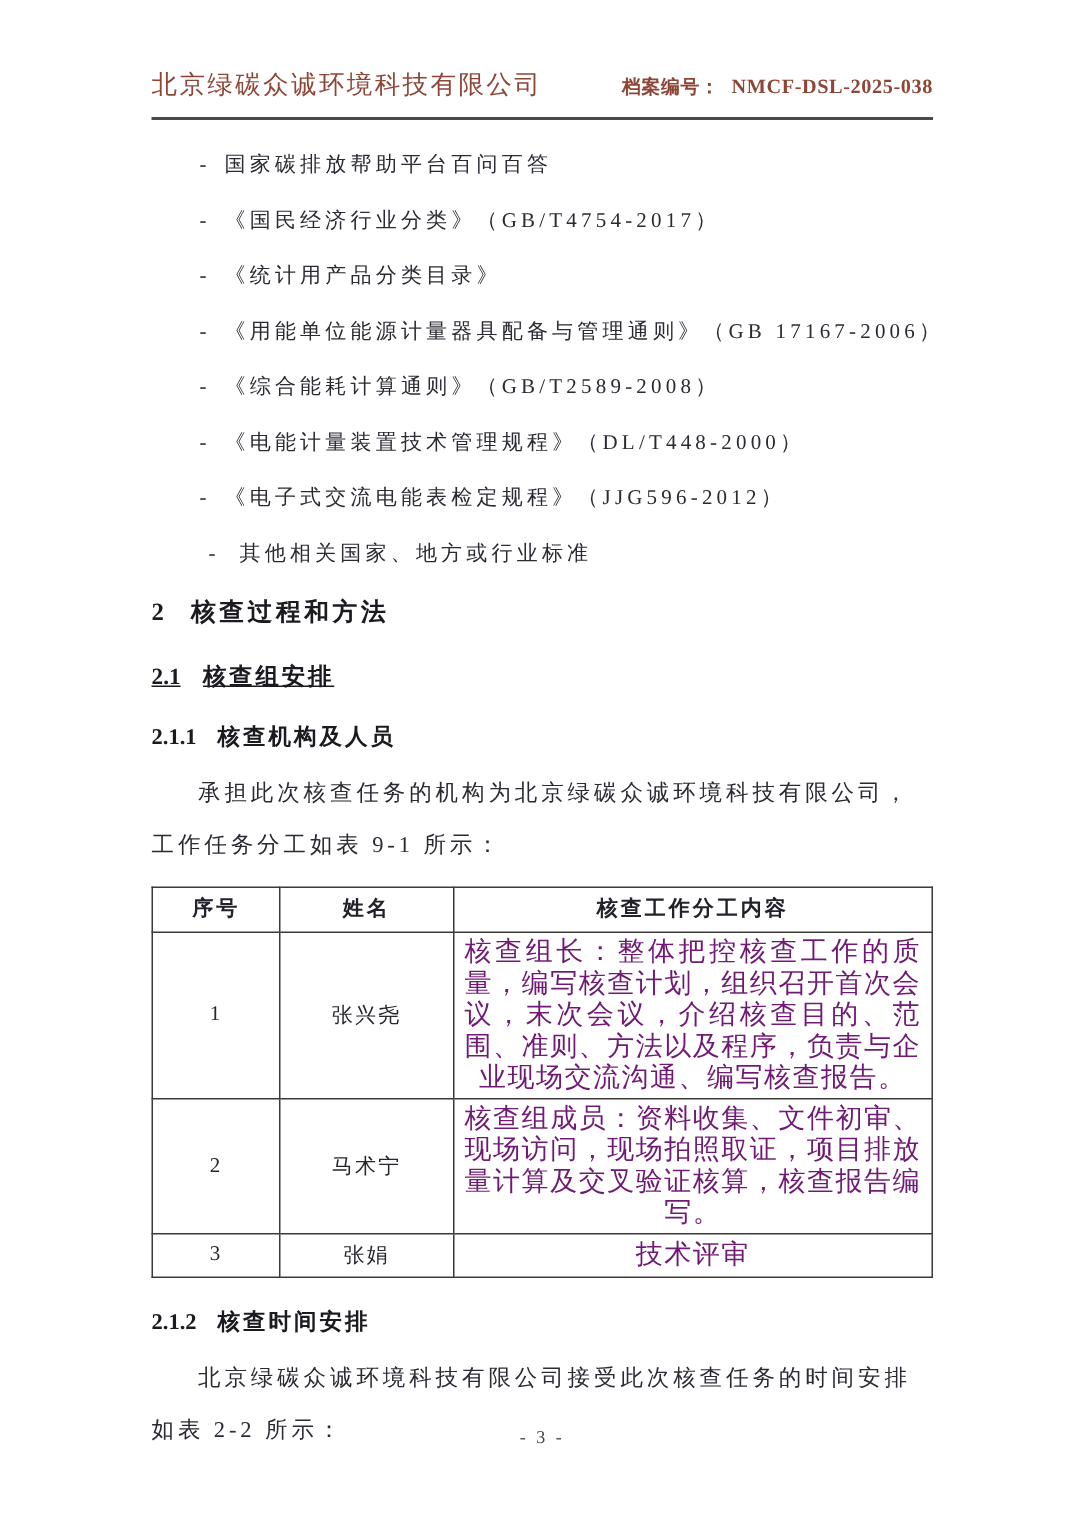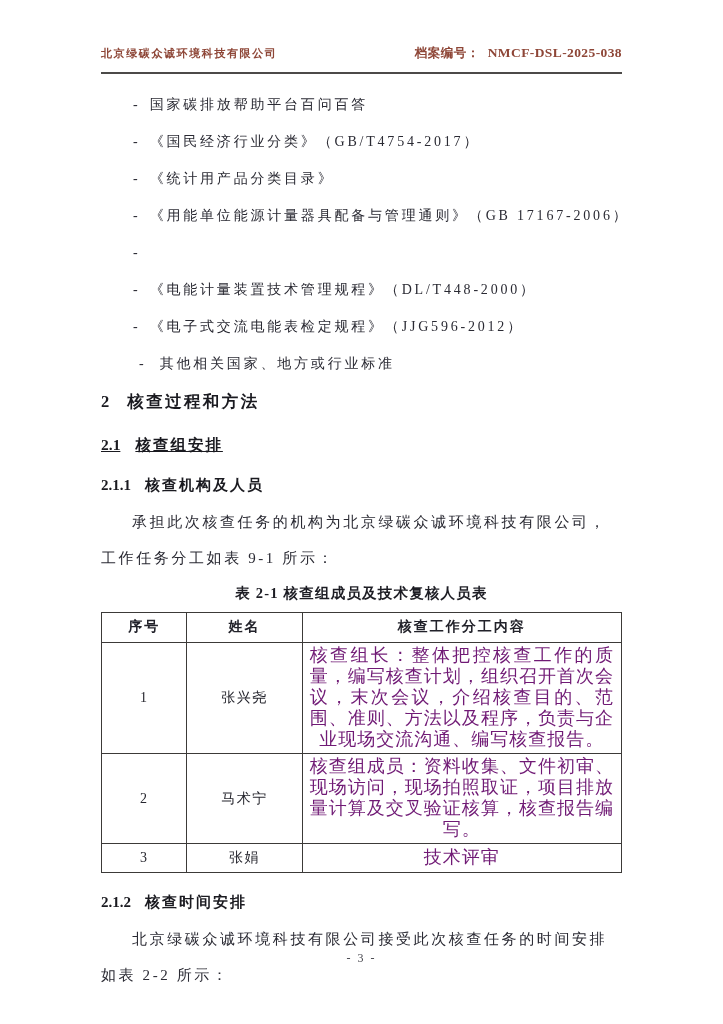--- a/index.html
+++ b/index.html
@@ -21,23 +21,23 @@
   
   .doc-header {
     display: flex;
     justify-content: space-between;
     align-items: baseline;
     border-bottom: 2px solid #4c4a48;
     padding-bottom: 10px;
     color: #8e4637;
   }
   .company-name {
-    font-size: 11px;
+    font-size: 17px;
     letter-spacing: 1.6px;
-    font-weight: bold;
+    font-weight: normal;
     text-align: right;
   }
   .file-no {
     font-size: 12.5px;
     letter-spacing: 0.5px;
     font-weight: bold;
     white-space: nowrap;
   }
   .file-no .num {
     font-size: 13.5px;
@@ -183,20 +183,21 @@
     <div class="ref-item">
       <span class="dash">-</span>
       <span>《统计用产品分类目录》</span>
     </div>
     <div class="ref-item">
       <span class="dash">-</span>
       <span>《用能单位能源计量器具配备与管理通则》（GB 17167-2006）</span>
     </div>
     <div class="ref-item">
       <span class="dash">-</span>
+      <span>《综合能耗计算通则》（GB/T2589-2008）</span>
     </div>
     <div class="ref-item">
       <span class="dash">-</span>
       <span>《电能计量装置技术管理规程》（DL/T448-2000）</span>
     </div>
     <div class="ref-item">
       <span class="dash">-</span>
       <span>《电子式交流电能表检定规程》（JJG596-2012）</span>
     </div>
     <div class="ref-item last">
@@ -215,21 +216,20 @@
 
   <div class="h-l3">
     <span class="sec-num">2.1.1</span><span>核查机构及人员</span>
   </div>
 
   <div class="para">
     <div class="line indent">承担此次核查任务的机构为北京绿碳众诚环境科技有限公司，</div>
     <div class="line">工作任务分工如表 9-1 所示：</div>
   </div>
 
-  <div class="tbl-caption">表 2-1  核查组成员及技术复核人员表</div>
 
   <table class="staff">
     <colgroup>
         <col class="c-no">
         <col class="c-name">
         <col class="c-duty">
       </colgroup>
     <thead>
       <tr>
         <th>序号</th>

